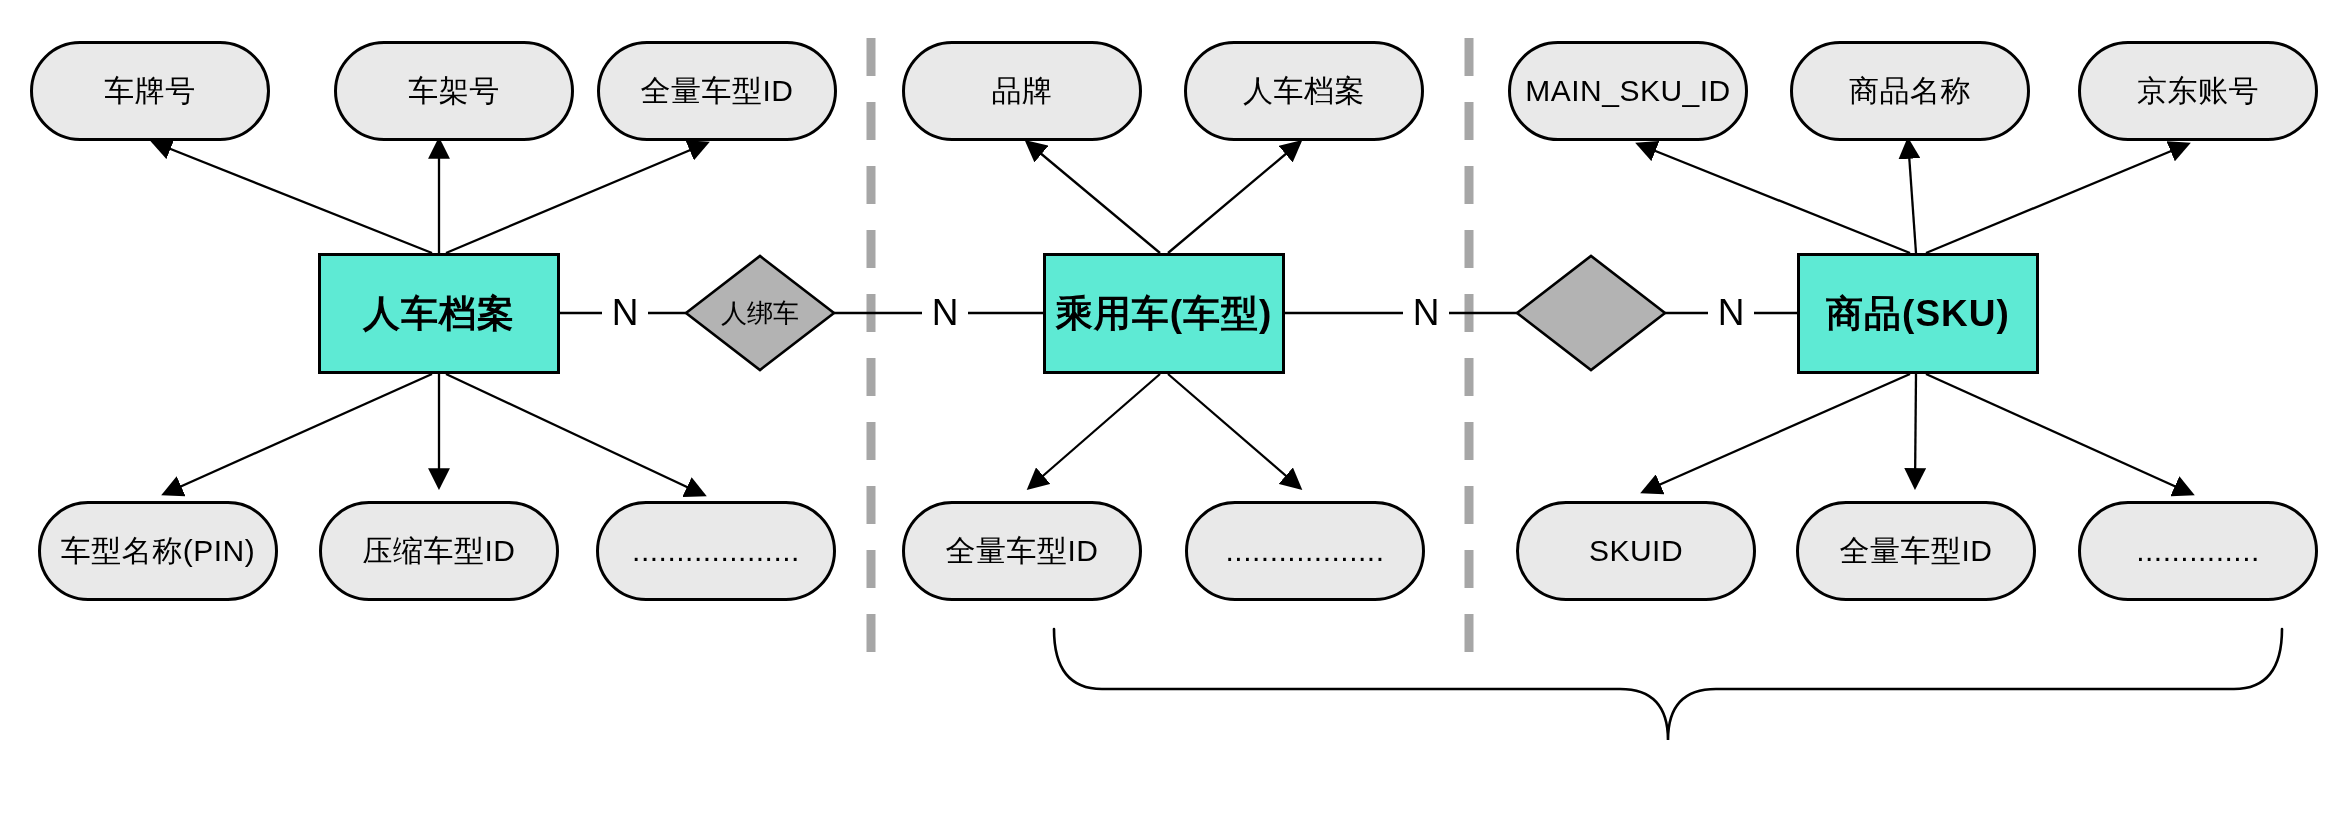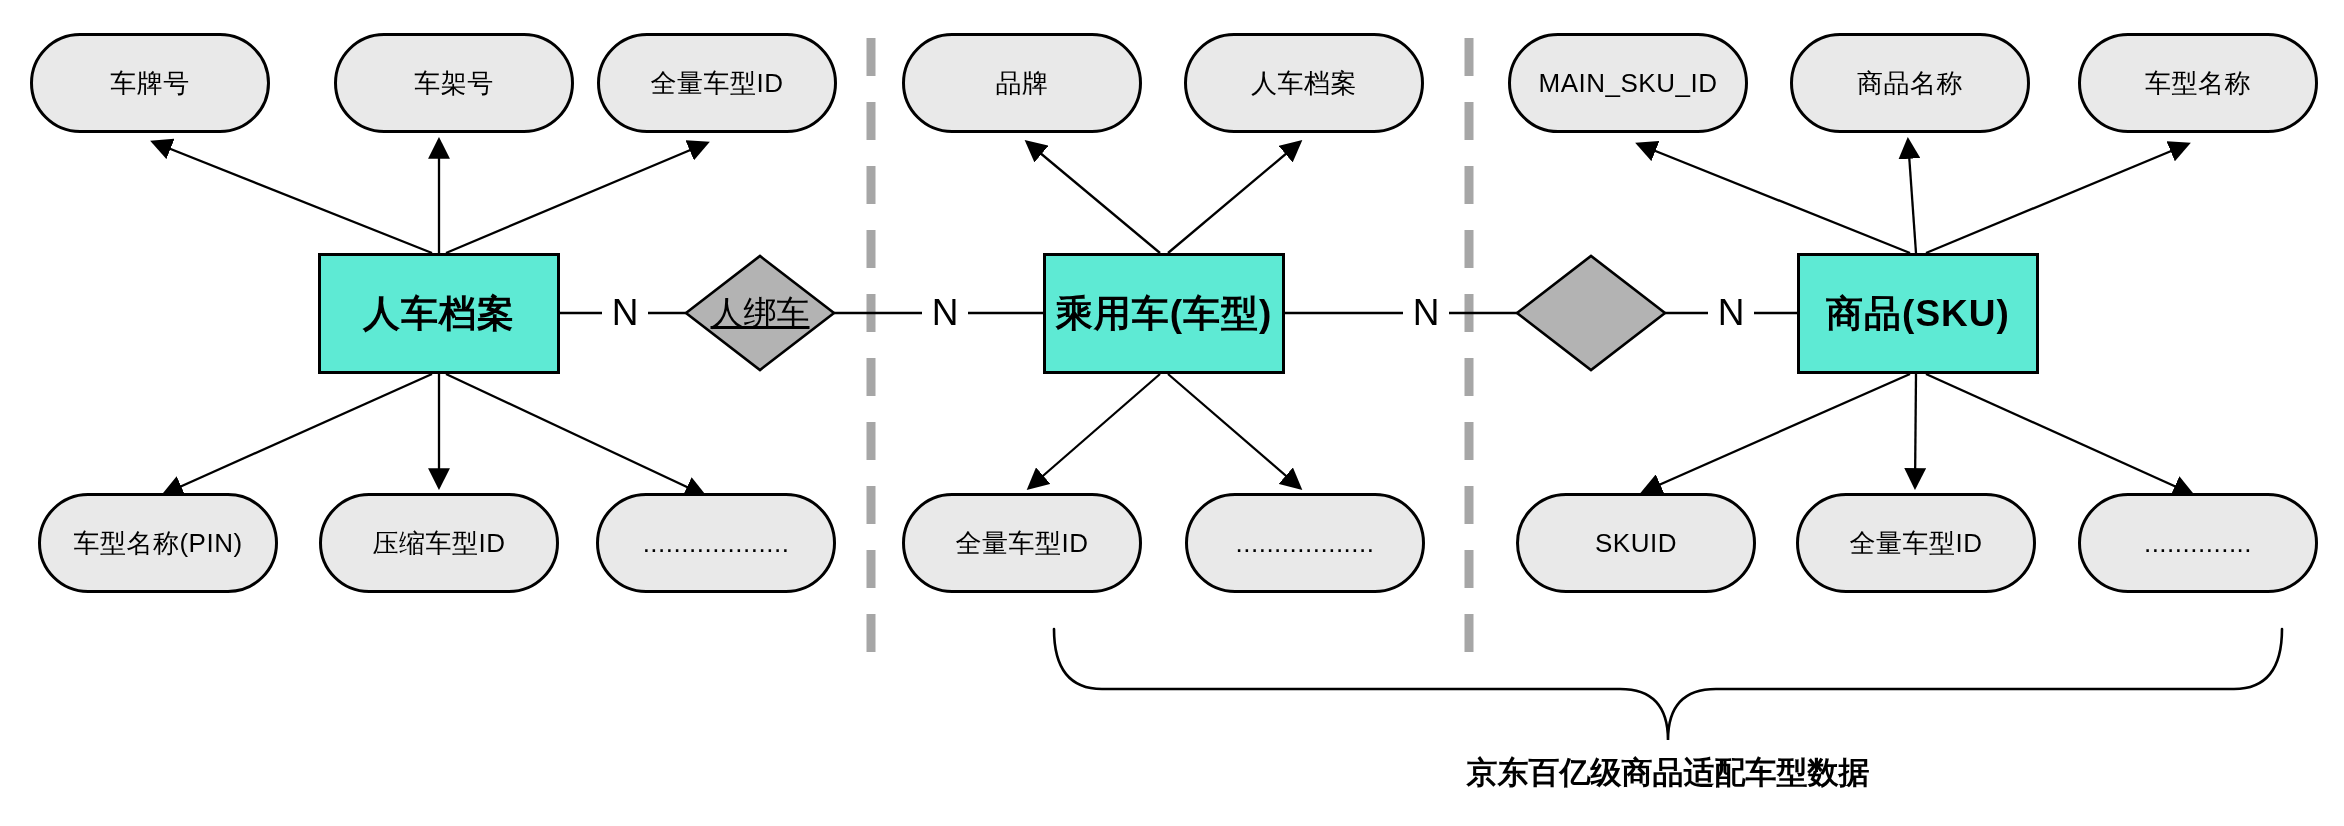--- a/index.html
+++ b/index.html
@@ -33,42 +33,42 @@
     justify-content: center;
     text-align: center;
     color: #000000;
   }
   .attr {
     width: 240px;
     height: 100px;
     border: 3px solid #000000;
     border-radius: 50px;
     background: #e9e9e9;
-    font-size: 26px;
+    font-size: 30px;
     letter-spacing: 0.5px;
+    margin-top: 8px;
   }
   .entity {
     width: 242px;
     height: 121px;
     border: 3px solid #000000;
     background: #5eead4;
     font-size: 37px;
     font-weight: bold;
     letter-spacing: 1px;
   }
   .rel-label {
     position: absolute;
     width: 160px;
     height: 60px;
     display: flex;
     align-items: center;
     justify-content: center;
-    font-size: 33px;
+    font-size: 26px;
     color: #000000;
-    text-decoration: underline;
   }
   .card-n {
     position: absolute;
     width: 46px;
     height: 50px;
     display: flex;
     align-items: center;
     justify-content: center;
     font-size: 37px;
     color: #000000;
@@ -154,21 +154,21 @@
 
   <div class="node attr" style="left:30px;  top:33px">车牌号</div>
   <div class="node attr" style="left:334px; top:33px">车架号</div>
   <div class="node attr" style="left:597px; top:33px">全量车型ID</div>
 
   <div class="node attr" style="left:902px;  top:33px">品牌</div>
   <div class="node attr" style="left:1184px; top:33px">人车档案</div>
 
   <div class="node attr" style="left:1790px; top:33px">商品名称</div>
   <div class="node attr" style="left:1508px; top:33px">MAIN_SKU_ID</div>
-  <div class="node attr" style="left:2078px; top:33px">车型名称</div>
+  <div class="node attr" style="left:2078px; top:33px">京东账号</div>
 
   <div class="node entity" style="left:318px;  top:253px">人车档案</div>
   <div class="node entity" style="left:1043px; top:253px">乘用车(车型)</div>
   <div class="node entity" style="left:1797px; top:253px">商品(SKU)</div>
 
   <div class="rel-label" style="left:680px;  top:283px">人绑车</div>
 
   <div class="card-n" style="left:602px;  top:288px">N</div>
   <div class="card-n" style="left:922px;  top:288px">N</div>
   <div class="card-n" style="left:1403px; top:288px">N</div>
@@ -178,15 +178,14 @@
   <div class="node attr" style="left:319px; top:493px">压缩车型ID</div>
   <div class="node attr" style="left:596px; top:493px">...................</div>
 
   <div class="node attr" style="left:902px;  top:493px">全量车型ID</div>
   <div class="node attr" style="left:1185px; top:493px">..................</div>
 
   <div class="node attr" style="left:1516px; top:493px">SKUID</div>
   <div class="node attr" style="left:1796px; top:493px">全量车型ID</div>
   <div class="node attr" style="left:2078px; top:493px">..............</div>
 
-  <div class="caption">京东百亿级商品适配车型数据</div>
 
 </div>
 
 </body></html>

